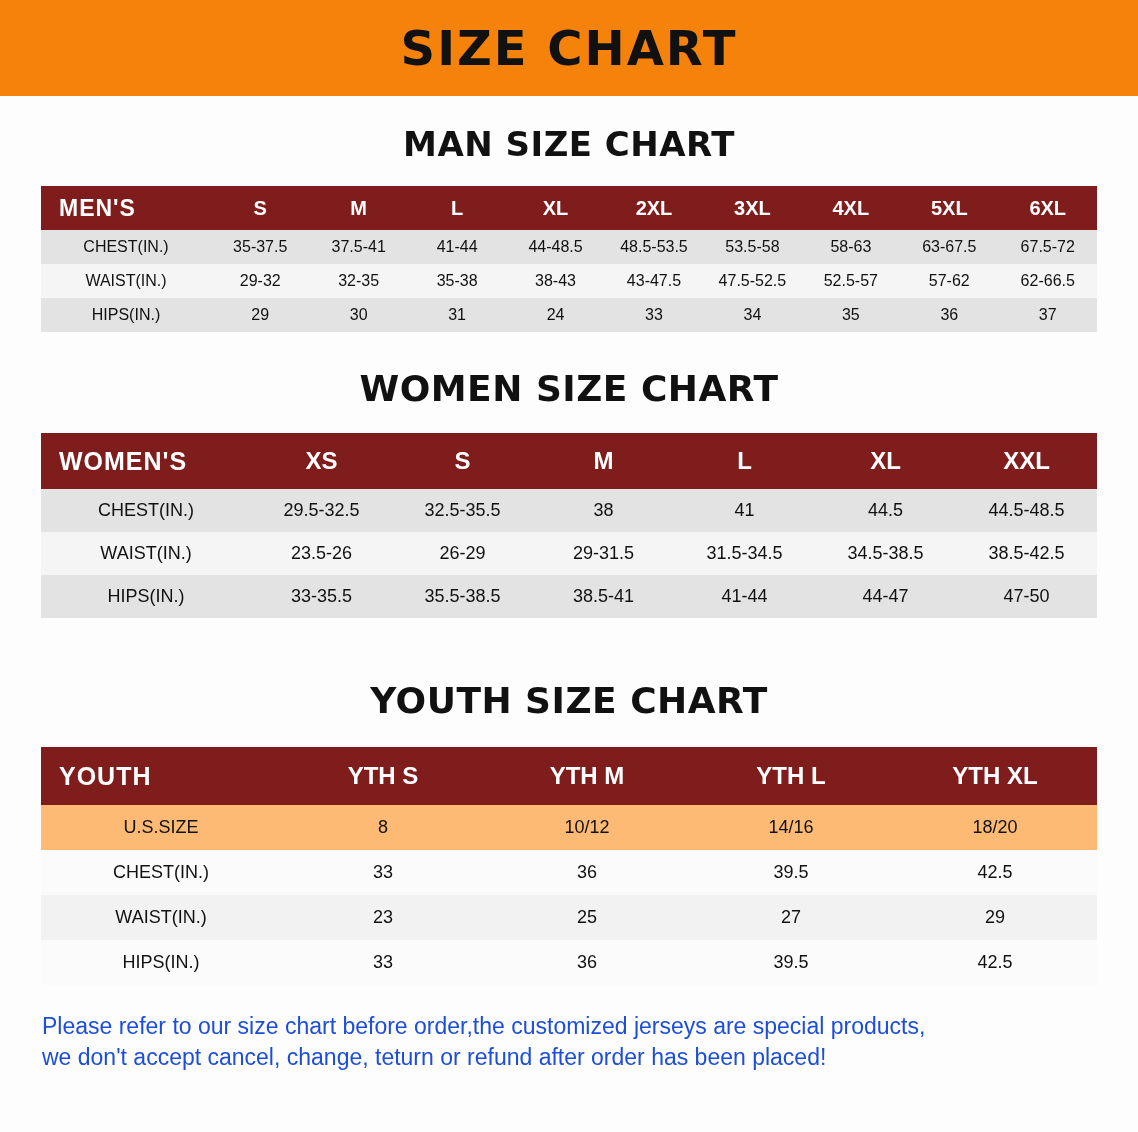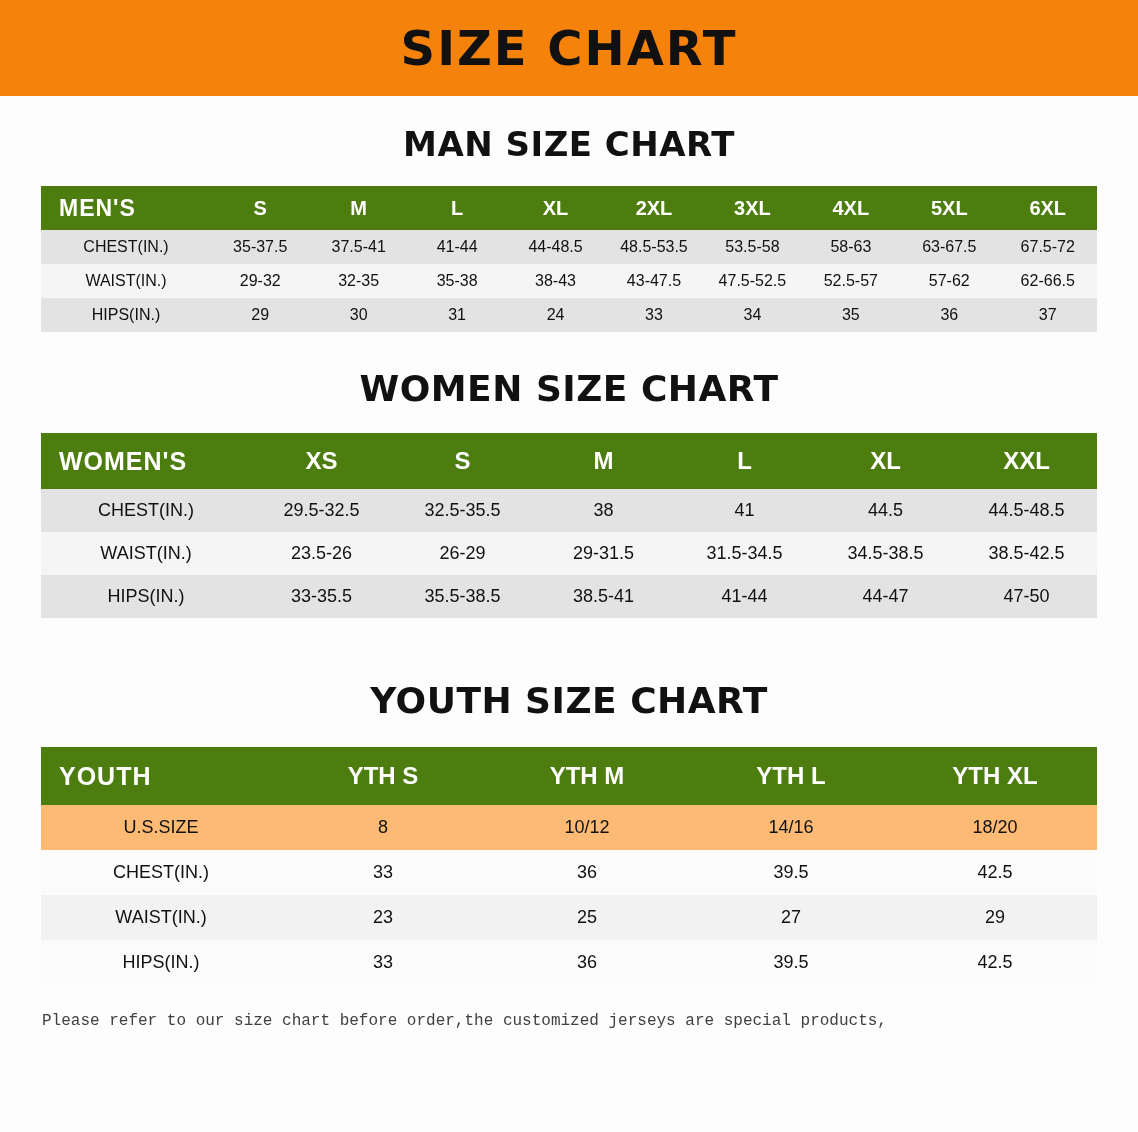--- a/index.html
+++ b/index.html
@@ -72,21 +72,21 @@
   .tbl {
     margin: 0 auto;
   }
   .tbl th, .tbl td {
     padding: 0;
     text-align: center;
     vertical-align: middle;
     font-family: "Liberation Sans", sans-serif;
   }
   .tbl thead tr {
-    background: #4d7c0f;
+    background: #7f1d1d;
   }
   .tbl thead th {
     color: #ffffff;
     font-weight: bold;
   }
   .hdr-label {
     text-align: left !important;
     padding-left: 18px !important;
     letter-spacing: 1px;
   }
@@ -121,23 +121,23 @@
   #youth-table tbody td { height: 45px; font-size: 18px; }
   #youth-table tbody tr.shade-a { background: #fdba74; }
   #youth-table tbody tr.shade-b { background: #fbfbfb; }
   #youth-table tbody tr.shade-c { background: #f2f2f2; }
   #youth-table tbody tr.shade-d { background: #fbfbfb; }
   #youth-table col.c0 { width: 240px; }
 
   
   .note {
     margin: 26px 42px 0 42px;
-    color: #404040;
-    font-family: Liberation Mono, monospace;
-    font-size: 16px;
+    color: #1d4ed8;
+    font-family: Liberation Sans, sans-serif;
+    font-size: 23px;
     line-height: 1.35;
     text-align: left;
   }
   .note-line {
     display: block;
     white-space: nowrap;
   }
   .note-line.l2 {
     text-align: left;
   }
@@ -320,15 +320,16 @@
         <td>33</td>
         <td>36</td>
         <td>39.5</td>
         <td>42.5</td>
       </tr>
     </tbody>
   </table>
 
   <div class="note">
     <span class="note-line l1">Please refer to our size chart before order,the customized jerseys are special products,</span>
+    <span class="note-line l2">we don't accept cancel, change, teturn or refund after order has been placed!</span>
   </div>
 
 </div>
 
 </body></html>

